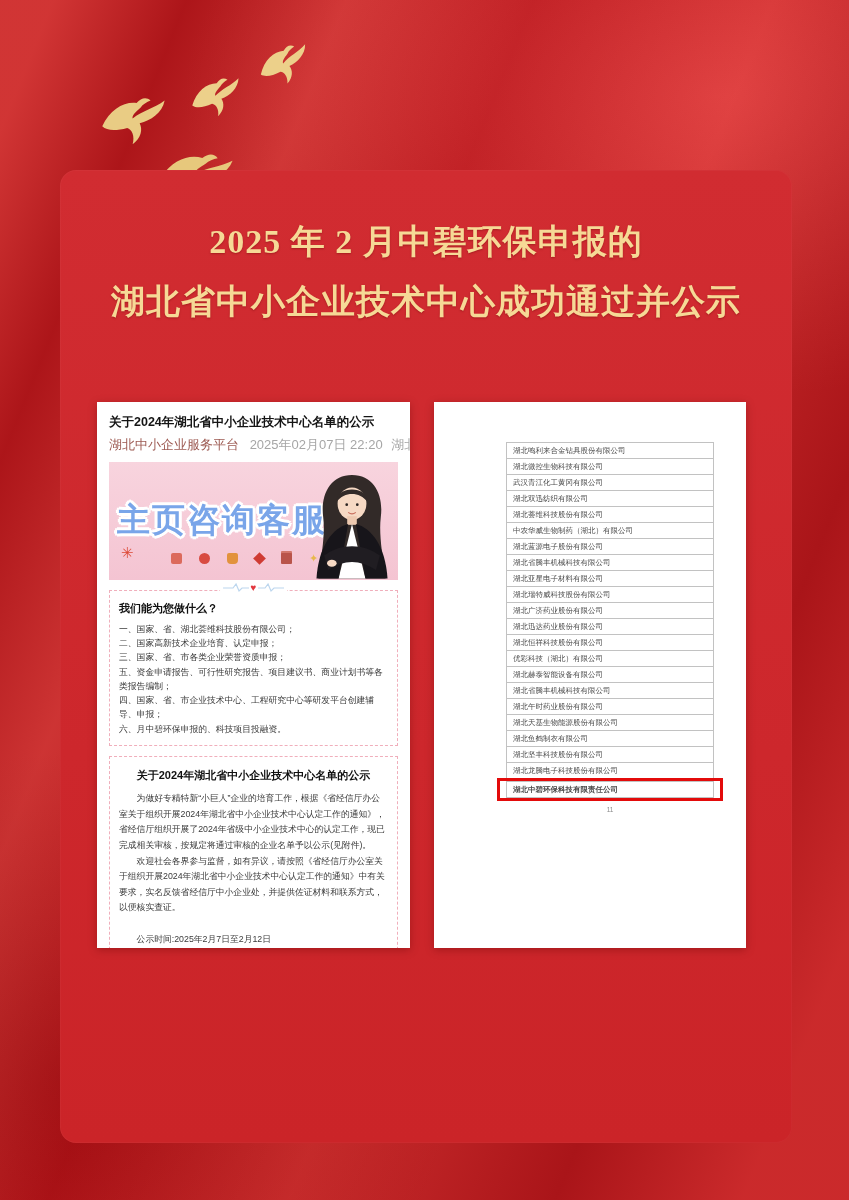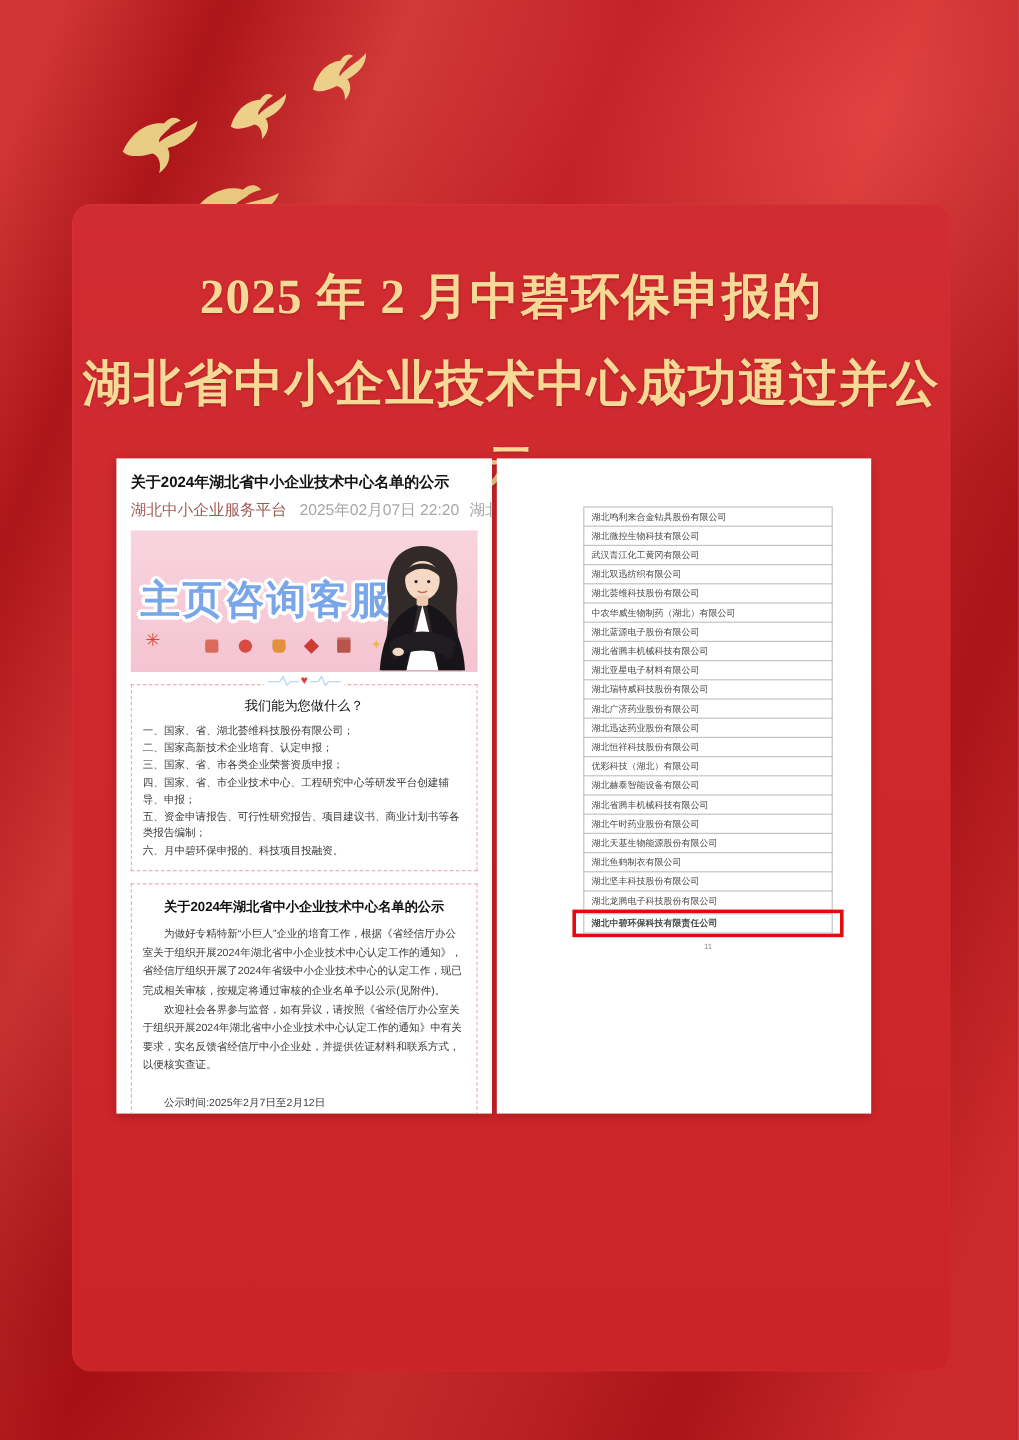--- a/index.html
+++ b/index.html
@@ -14,23 +14,23 @@
   }
 
   .doves{position:absolute;left:78px;top:28px;width:270px;height:170px;}
 
   .inner-panel{position:absolute;left:60px;top:170px;width:732px;height:973px;
     background:linear-gradient(180deg,#d12c31 0%,#cd272c 60%,#cb2428 100%);
     border-radius:16px;box-shadow:0 0 0 1px rgba(255,255,255,0.03) inset;}
 
   .main-title{position:absolute;top:42px;left:0;right:0;text-align:center;
     font-family:"Liberation Serif",serif;font-weight:bold;color:#f6d996;
-    font-size:41px;line-height:1.75;letter-spacing:1px;text-shadow:0 1px 2px rgba(90,0,0,.35);}
-
-  .cards{position:absolute;top:212px;left:37px;display:flex;gap:4px;}
+    font-size:34px;line-height:1.75;letter-spacing:1px;text-shadow:0 1px 2px rgba(90,0,0,.35);}
+
+  .cards{position:absolute;top:232px;left:37px;display:flex;gap:24px;}
   .card{background:#ffffff;height:546px;box-shadow:0 2px 8px rgba(90,0,0,.35);}
   .card.left{width:313px;padding:12px;box-sizing:border-box;overflow:hidden;}
   .card.right{width:312px;box-sizing:border-box;overflow:hidden;}
 
   
   .article-title{font-size:12.5px;font-weight:bold;color:#141414;line-height:1.35;}
   .byline{margin-top:5px;font-size:13px;white-space:nowrap;}
   .byline .src{color:#9d5a52;margin-right:7px;}
   .byline .date{color:#a6a6a6;margin-right:5px;}
   .byline .loc{color:#a6a6a6;}
@@ -48,21 +48,21 @@
   .fi.dm{background:#cf3b33;transform:rotate(45deg);width:9px;height:9px;}
   .fi.st{background:#b9544a;border-radius:1px;box-shadow:0 -2px 0 #d2776b;}
   .fi.sp{width:auto;height:auto;color:#e8b84b;font-size:11px;line-height:11px;}
   .woman{position:absolute;right:-2px;bottom:0;height:118px;width:96px;}
 
   
   .services-box{margin-top:10px;border:1.5px dashed #f0aebb;padding:8px 9px 9px;position:relative;}
   .pulse{position:absolute;top:-8px;left:50%;transform:translateX(-50%);
     background:#fff;padding:0 3px;display:flex;align-items:center;gap:2px;}
   .pulse .ht{color:#e2383f;font-size:10px;line-height:10px;}
-  .services-heading{text-align:center;font-weight:normal;font-size:11px;color:#101010;margin:2px 0 6px;}
+  .services-heading{text-align:left;font-weight:bold;font-size:11px;color:#101010;margin:2px 0 6px;}
   .service-item{font-size:8.8px;color:#3a3a3a;line-height:1.62;}
 
   .ann-box{margin-top:10px;border:1.5px dashed #f0aebb;padding:9px 9px 10px;}
   .ann-title{text-align:center;font-weight:bold;font-size:11px;color:#101010;margin:2px 0 8px;}
   .ann-p{font-size:8.8px;color:#3a3a3a;line-height:1.78;text-indent:2em;margin:0;}
   .ann-line{font-size:8.8px;color:#3a3a3a;line-height:1.78;text-indent:2em;margin-top:16px;}
 
   
   .ctable{margin:40px 32px 0 40px;padding-left:32px;}
   .trow{height:15px;line-height:15px;font-size:7.5px;color:#4a4a4a;padding-left:6px;
@@ -140,22 +140,22 @@
             <span class="ht">♥</span>
             <svg width="26" height="10">
                 <polyline points="0,5 7,5 10,1 13,8 16,5 26,5" stroke="#bcd6ee" stroke-width="1.2" fill="none"></polyline>
               </svg>
           </div>
           <div class="services-heading">我们能为您做什么？</div>
           <div>
               <div class="service-item">一、国家、省、湖北荟维科技股份有限公司；</div>
               <div class="service-item">二、国家高新技术企业培育、认定申报；</div>
               <div class="service-item">三、国家、省、市各类企业荣誉资质申报；</div>
+              <div class="service-item">五、资金申请报告、可行性研究报告、项目建议书、商业计划书等各类报告编制；</div>
               <div class="service-item">四、国家、省、市企业技术中心、工程研究中心等研发平台创建辅导、申报；</div>
-              <div class="service-item">五、资金申请报告、可行性研究报告、项目建议书、商业计划书等各类报告编制；</div>
               <div class="service-item">六、月中碧环保申报的、科技项目投融资。</div>
             </div>
         </div>
 
         <div class="ann-box">
           <div class="ann-title">关于2024年湖北省中小企业技术中心名单的公示</div>
           <p class="ann-p">为做好专精特新“小巨人”企业的培育工作，根据《省经信厅办公室关于组织开展2024年湖北省中小企业技术中心认定工作的通知》，省经信厅组织开展了2024年省级中小企业技术中心的认定工作，现已完成相关审核，按规定将通过审核的企业名单予以公示(见附件)。</p>
           <p class="ann-p">欢迎社会各界参与监督，如有异议，请按照《省经信厅办公室关于组织开展2024年湖北省中小企业技术中心认定工作的通知》中有关要求，实名反馈省经信厅中小企业处，并提供佐证材料和联系方式，以便核实查证。</p>
           <div class="ann-line">公示时间:2025年2月7日至2月12日</div>
           <div class="ann-line">联系电话:027-84399838</div>

